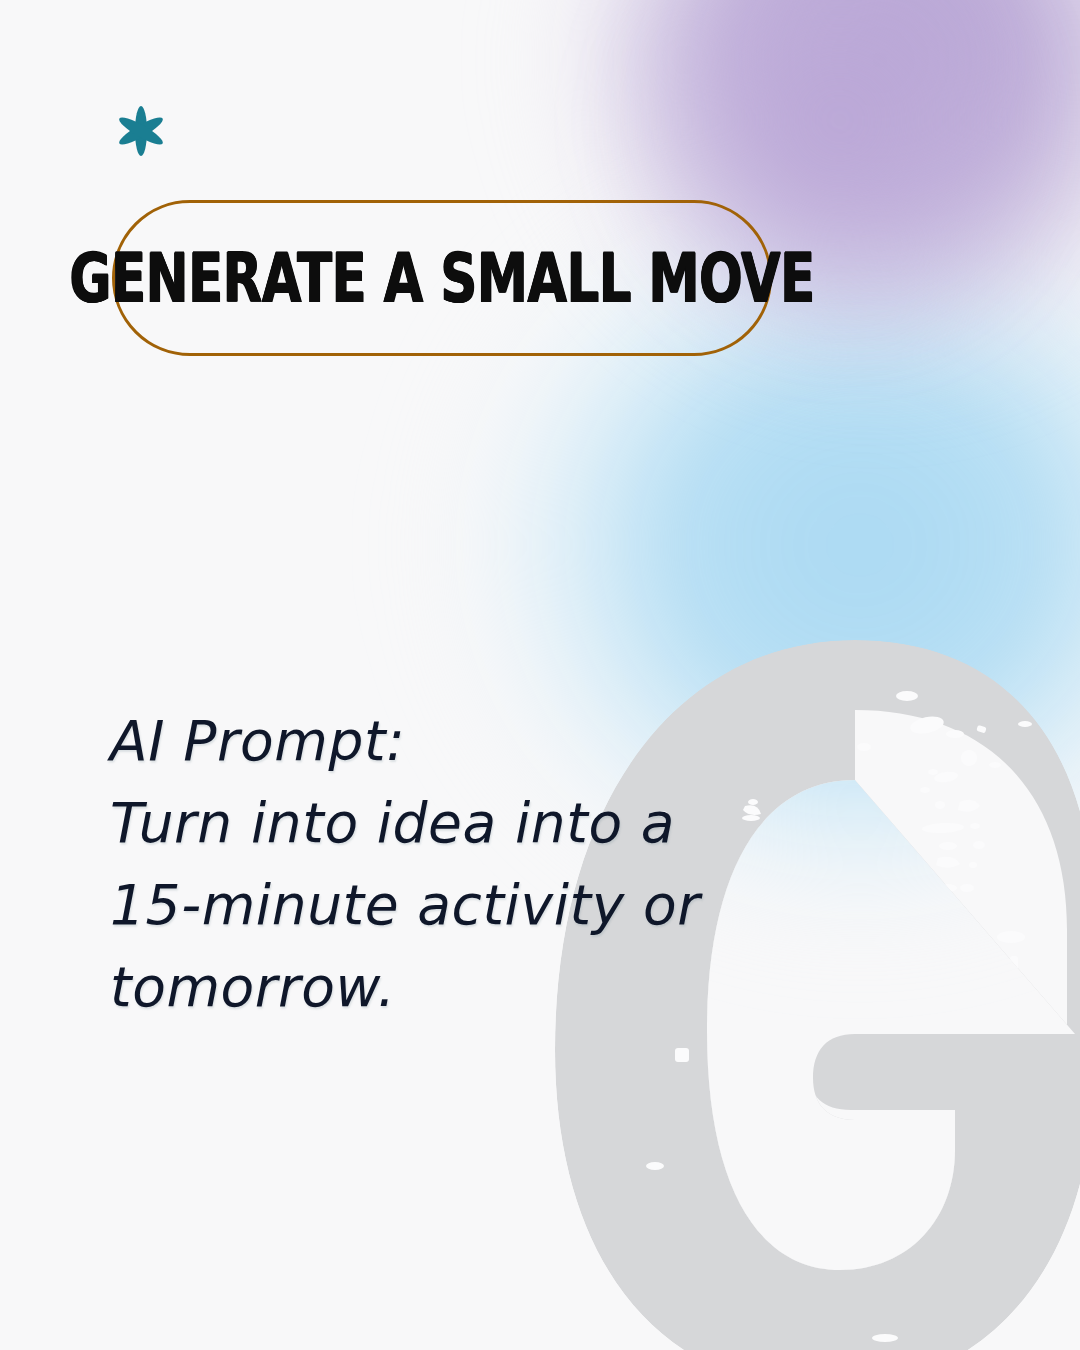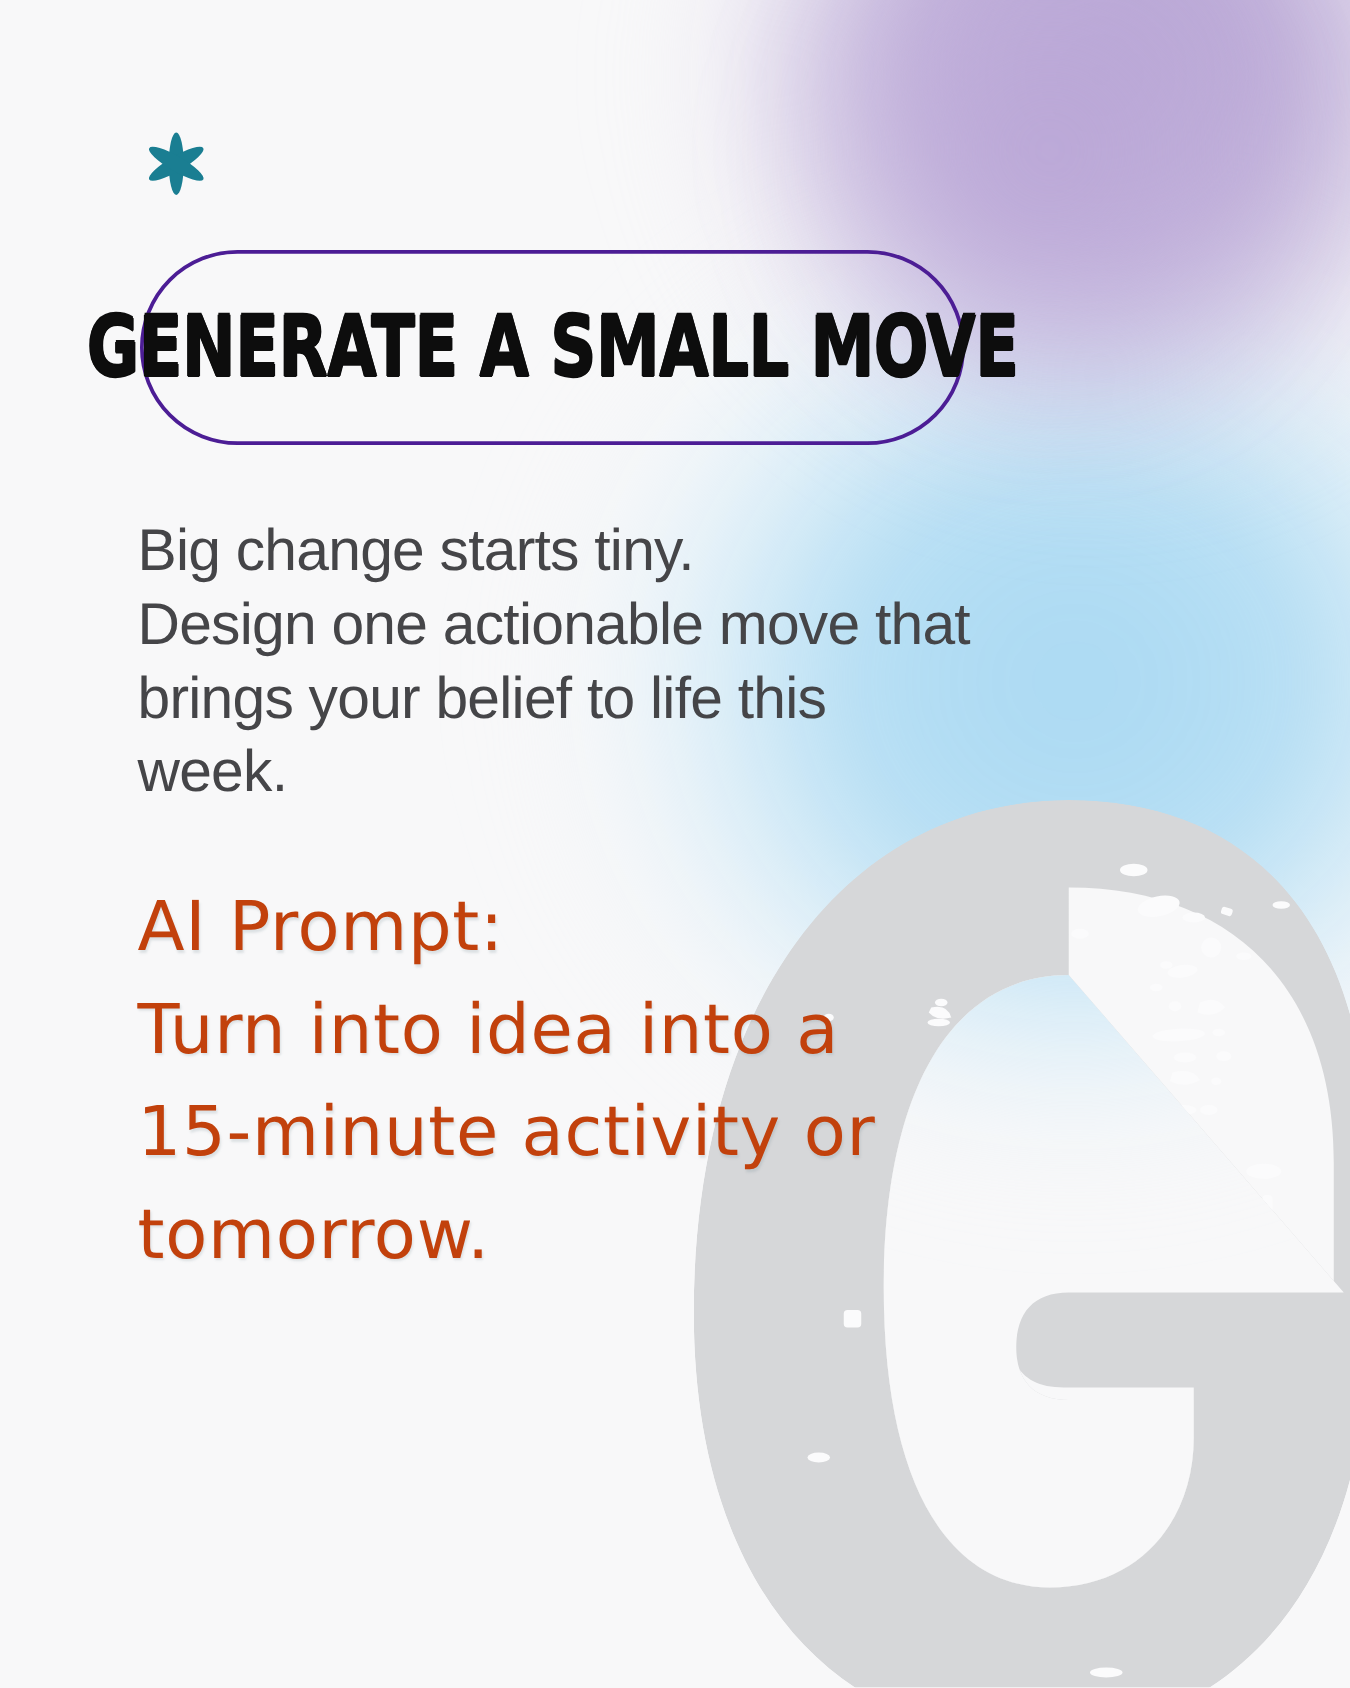--- a/index.html
+++ b/index.html
@@ -105,21 +105,21 @@
     height: 62px;
   }
   .asterisk svg { display:block; width:100%; height:100%; }
 
   .title-pill {
     position: absolute;
     left: 2px;
     top: 200px;
     width: 660px;
     height: 156px;
-    border: 3px solid #4c1d95;
+    border: 3px solid #a16207;
     border-radius: 80px;
     box-sizing: border-box;
     display: flex;
     align-items: center;
     justify-content: center;
   }
   .title-text {
     font-family: "DejaVu Sans", sans-serif;
     font-weight: 700;
     font-size: 57px;
@@ -148,25 +148,26 @@
     color: #454548;
   }
   .body-copy .ln { display: block; white-space: nowrap; }
 
   .prompt-block {
     position: absolute;
     left: 0px;
     top: 700px;
     width: 760px;
     font-family: "DejaVu Sans", sans-serif;
+    font-style: italic;
     font-weight: 400;
     font-size: 55px;
     line-height: 82px;
     letter-spacing: 0.6px;
-    color: #c2410c;
+    color: #0f172a;
     text-shadow: 1px 2px 2px rgba(120,140,150,0.22);
   }
   .prompt-block .ln { display: block; white-space: nowrap; }
 </style>
 </head>
 <body>
 
 <div id="canvas">
 
   <div class="bg-layer">
@@ -266,26 +267,20 @@
           <ellipse cx="31" cy="31" rx="6" ry="25" transform="rotate(60 31 31)"></ellipse>
           <ellipse cx="31" cy="31" rx="6" ry="25" transform="rotate(120 31 31)"></ellipse>
         </g>
       </svg>
     </div>
 
     <div class="title-pill">
       <span class="title-text">GENERATE A SMALL MOVE</span>
     </div>
 
-    <div class="body-copy">
-      <span class="ln">Big change starts tiny.</span>
-      <span class="ln">Design one actionable move that</span>
-      <span class="ln">brings your belief to life this</span>
-      <span class="ln">week.</span>
-    </div>
 
     <div class="prompt-block">
       <span class="ln">AI Prompt:</span>
       <span class="ln">Turn into idea into a</span>
       <span class="ln">15-minute activity or</span>
       <span class="ln">tomorrow.</span>
     </div>
 
   </div>
 </div>

